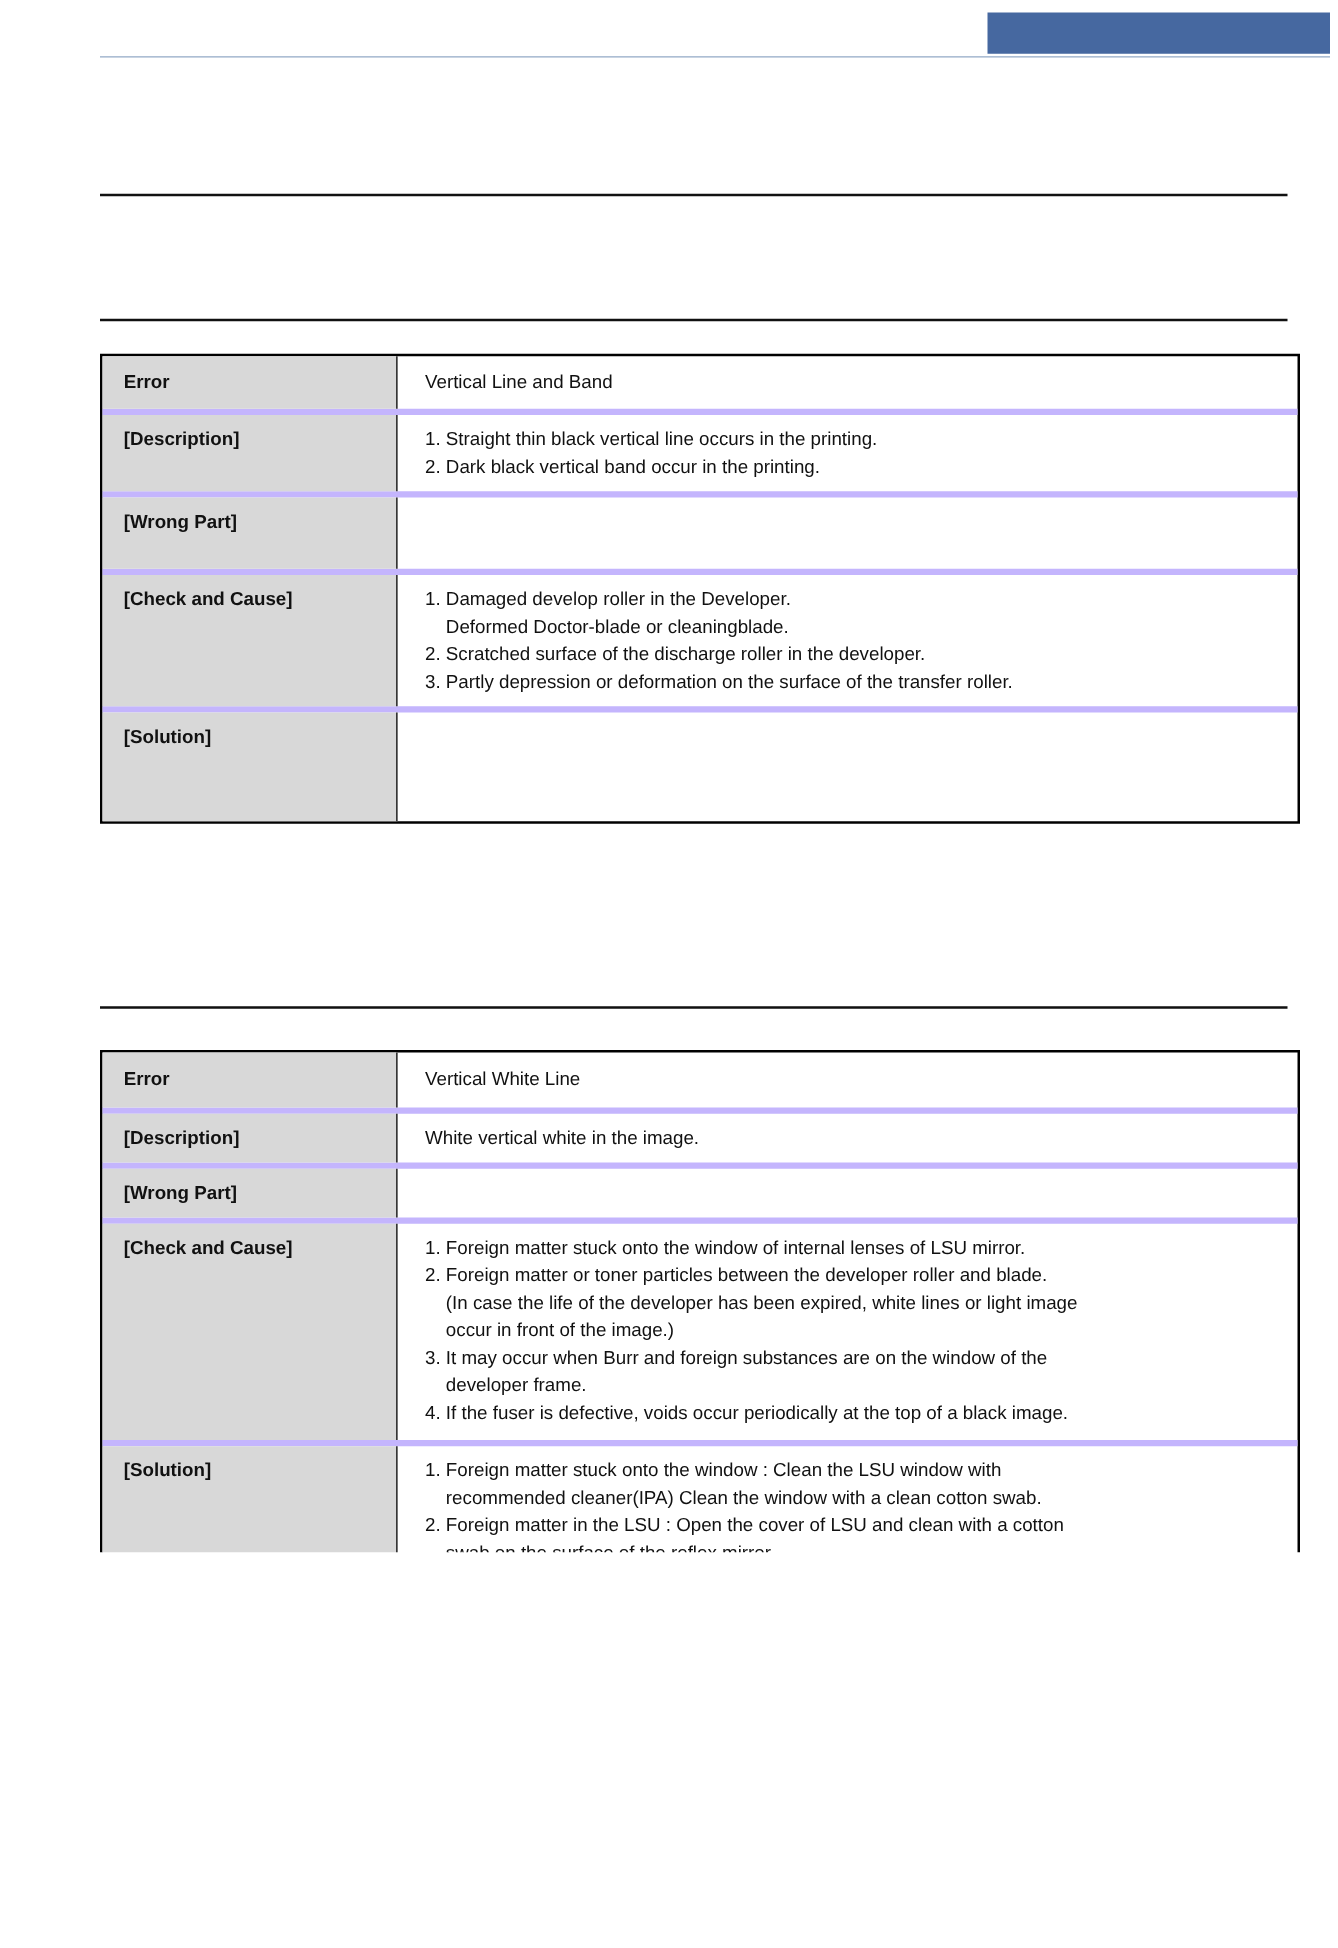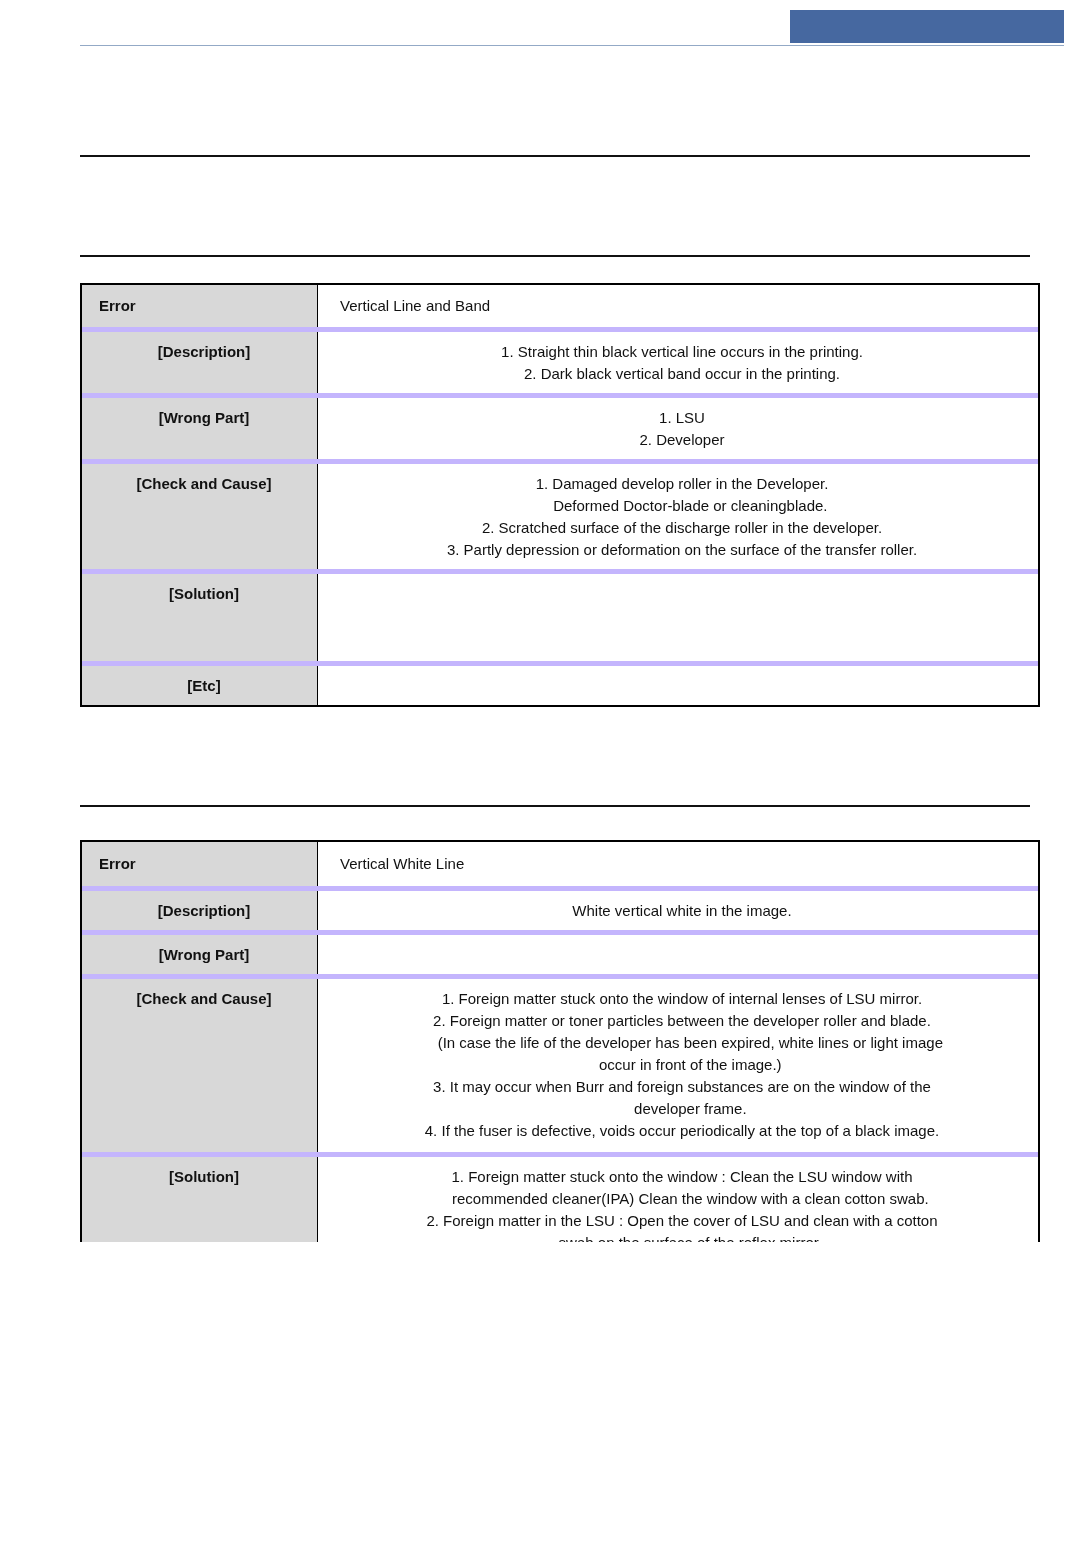--- a/index.html
+++ b/index.html
@@ -1,20 +1,20 @@
 <!DOCTYPE html>
 <html style="--accent: #4668a0;"><head>
 <meta charset="utf-8">
 <style>
   * { margin:0; padding:0; box-sizing:border-box; }
   html,body { background:#ffffff; }
   body { font-family:"Liberation Sans", sans-serif; color:#111; }
   .page {
     position:relative; width:1070px; height:1242px;
-    background:#ffffff; margin:0 auto; overflow:hidden;text-align:center;
+    background:#ffffff; margin:0 auto; overflow:hidden;
   }
   .accent-block { position:absolute; background:var(--accent,#4668a0); }
   .thin-rule { position:absolute; height:1px; background:#93a9c6; }
   .section-rule { position:absolute; height:2px; background:#111; }
 
   .doc-table {
     position:absolute; left:80px; width:960px;
     border:2px solid #000; background:#fff;
   }
   .trow {
@@ -48,36 +48,30 @@
       <div class="cell label">Error</div>
       <div class="cell content">Vertical Line and Band</div>
     </div>
     <div class="trow" style="min-height:62px;">
       <div class="cell label">[Description]</div>
       <div class="cell content">1. Straight thin black vertical line occurs in the printing.
 2. Dark black vertical band occur in the printing.</div>
     </div>
     <div class="trow" style="min-height:62px;">
       <div class="cell label">[Wrong Part]</div>
-      <div class="cell content">1. LSU
-2. Developer</div>
     </div>
     <div class="trow" style="min-height:108px;">
       <div class="cell label">[Check and Cause]</div>
       <div class="cell content">1. Damaged develop roller in the Developer.
     Deformed Doctor-blade or cleaningblade.
 2. Scratched surface of the discharge roller in the developer.
 3. Partly depression or deformation on the surface of the transfer roller.</div>
     </div>
     <div class="trow" style="min-height:92px;">
       <div class="cell label">[Solution]</div>
-    </div>
-    <div class="trow" style="min-height:38px;">
-      <div class="cell label">[Etc]</div>
-      <div class="cell content"></div>
     </div>
   </div>
 
   <div class="section-rule" style="left:80px; top:805px; width:950px;"></div>
 
   <div class="doc-table" style="top:840px;">
     <div class="trow header" style="min-height:44px;">
       <div class="cell label">Error</div>
       <div class="cell content">Vertical White Line</div>
     </div>

